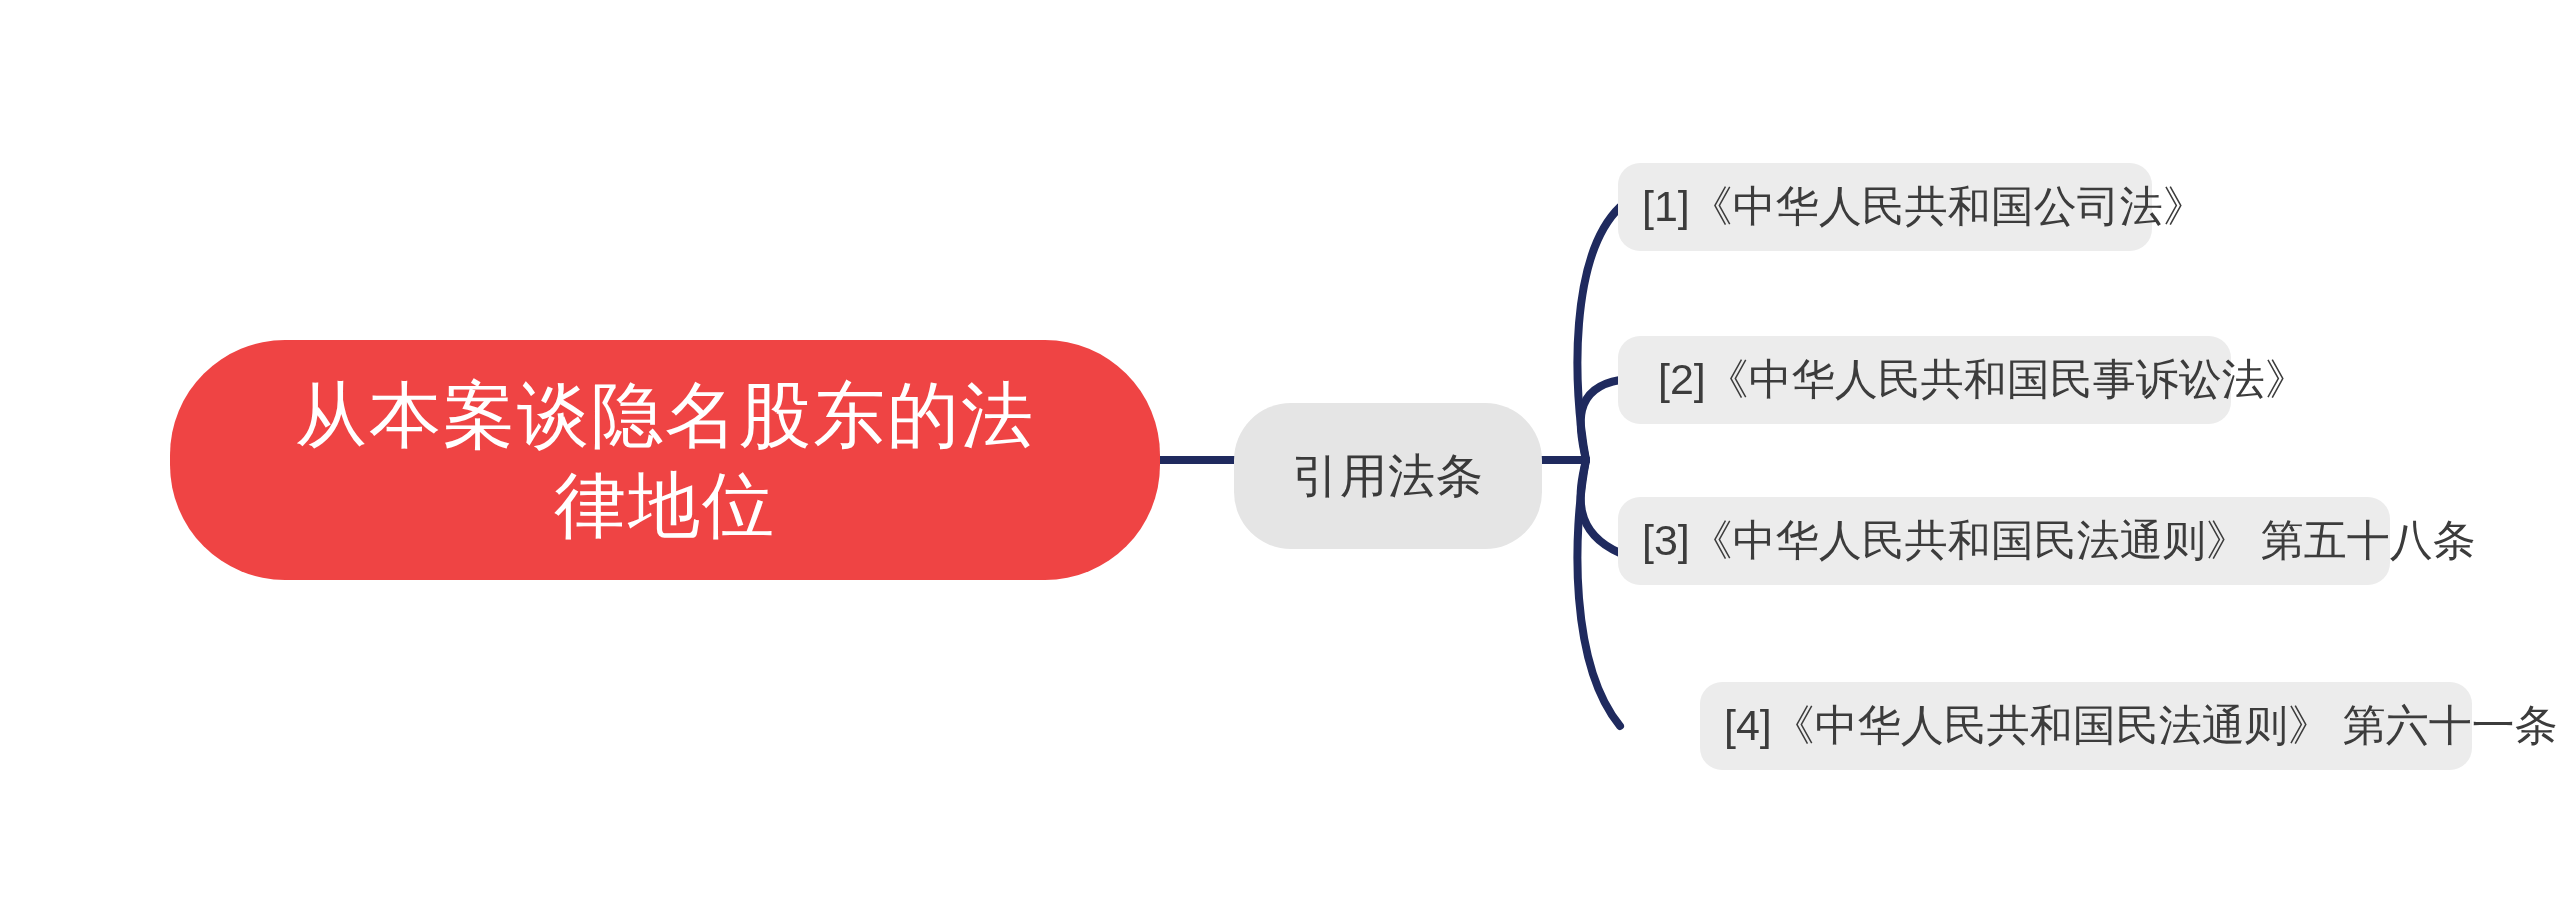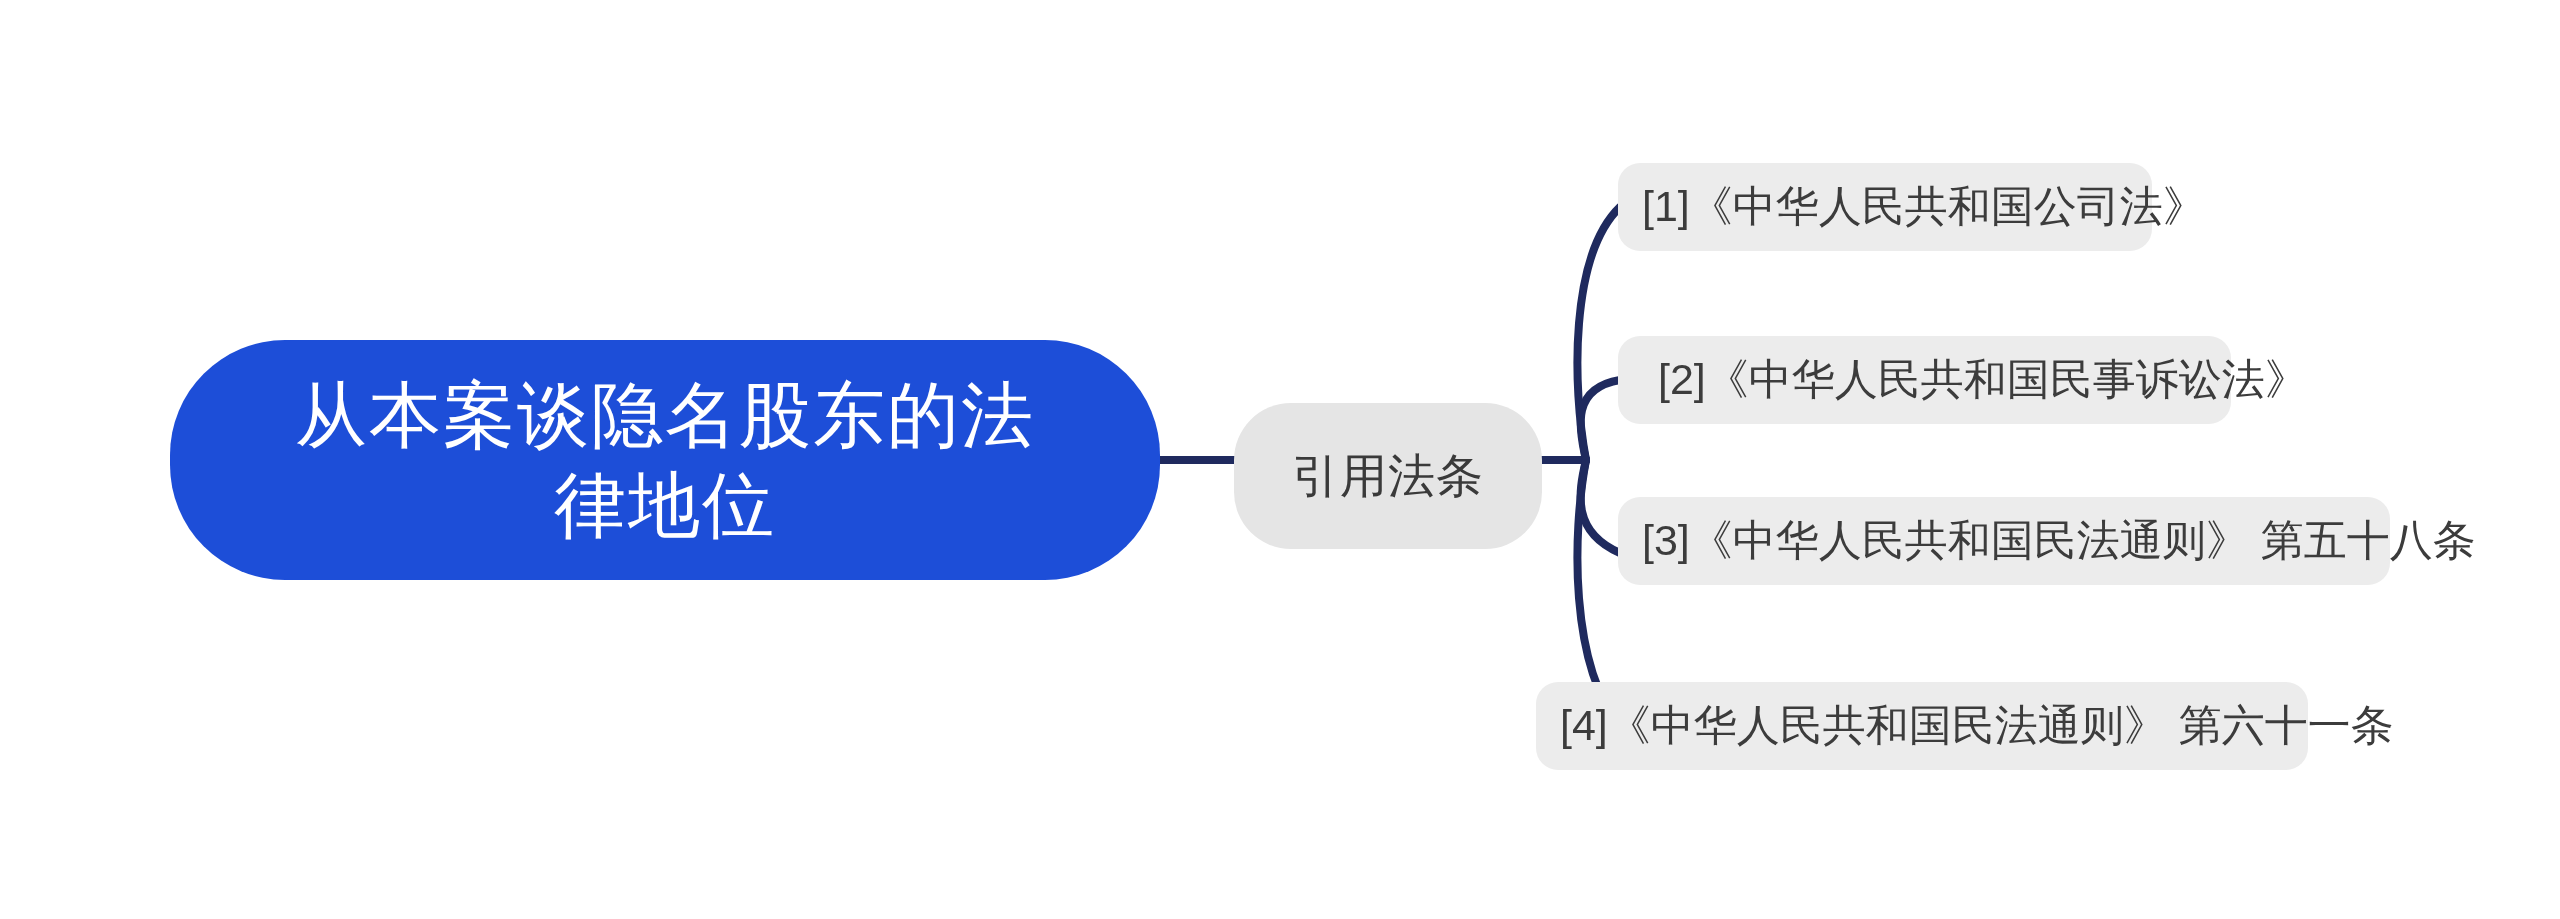--- a/index.html
+++ b/index.html
@@ -26,21 +26,21 @@
     z-index: 2;
     box-sizing: border-box;
     display: flex;
     align-items: center;
     justify-content: center;
   }
   .root-node {
     left: 170px; top: 340px;
     width: 990px; height: 240px;
     border-radius: 115px;
-    background: #1d4ed8;
+    background: #ef4444;
   }
   .root-node .root-label {
     width: 800px;
     text-align: center;
     font-size: 72px;
     line-height: 90px;
     font-weight: 500;
     color: #ffffff;
     letter-spacing: 2px;
   }
@@ -63,21 +63,21 @@
     height: 88px;
   }
   .leaf-node .leaf-label {
     font-size: 43px;
     color: #3C3C3C;
     white-space: nowrap;
   }
   .leaf-1 { left: 1618px; top: 163px; width: 534px; }
   .leaf-2 { left: 1618px; top: 336px; width: 613px; padding-left: 40px; }
   .leaf-3 { left: 1618px; top: 497px; width: 772px; }
-  .leaf-4 { left: 1536px; top: 682px; width: 772px; }
+  .leaf-4 { left: 1700px; top: 682px; width: 772px; }
 </style>
 </head>
 <body>
 
 <div class="canvas">
 
   <svg class="connectors" viewBox="0 0 2560 919" fill="none" stroke="#1F2A5E" stroke-width="8" stroke-linecap="round">
     <path d="M1152 460 L1240 460"></path>
     <path d="M1542 460 L1586 460"></path>
     <path d="M1586 460 C1572 385 1570 255 1620 207"></path>

